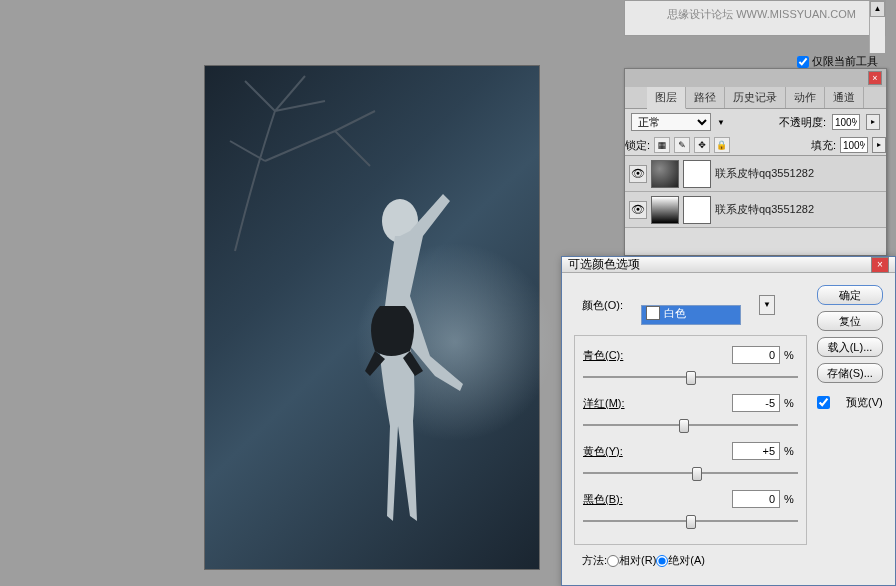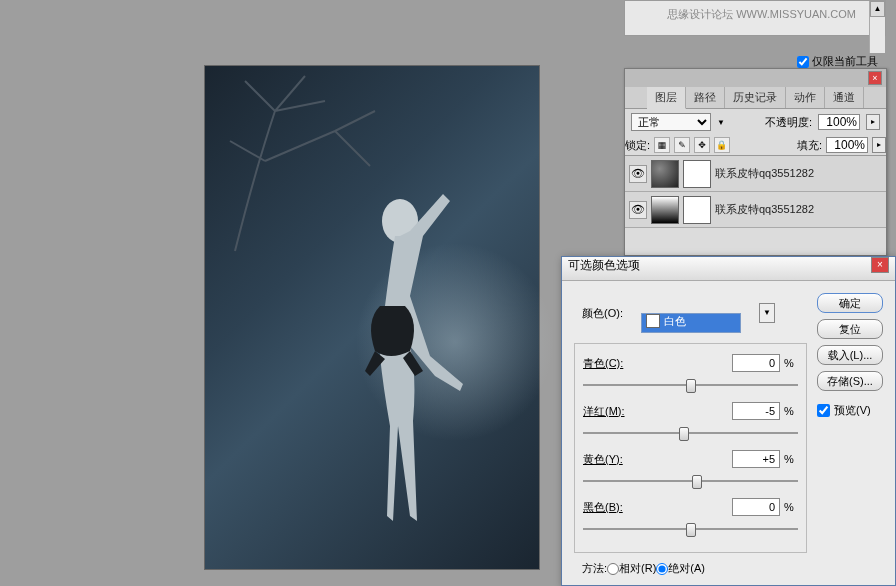--- a/index.html
+++ b/index.html
@@ -18,35 +18,35 @@
     
     .layers-panel { position: absolute; right: 9px; top: 68px; width: 263px; height: 188px; background: #dcdcdc; border: 1px solid #7a7a7a; box-shadow: 1px 1px 3px rgba(0,0,0,0.3); }
     .panel-header { height: 18px; background: #bcbcbc; display: flex; align-items: center; padding: 0 4px; justify-content: flex-end; }
     .panel-close { width: 14px; height: 14px; background: #d94343; color: #fff; text-align: center; line-height: 12px; font-size: 9px; cursor: pointer; border: 1px solid #888; }
     .tabs { display: flex; height: 22px; background: #cfcfcf; border-bottom: 1px solid #999; justify-content: center; }
     .tab { padding: 3px 8px; font-size: 11px; color: #333; cursor: pointer; border-right: 1px solid #aaa; }
     .tab.active { background: #dcdcdc; border-bottom: 1px solid #dcdcdc; margin-bottom: -1px; }
     .blend-row { display: flex; align-items: center; padding: 4px 6px; gap: 6px; }
     .blend-select { width: 80px; height: 18px; border: 1px solid #888; background: #f8f8f8; font-size: 11px; padding: 0 2px; }
     .opacity-label { font-size: 11px; margin-left: auto; }
-    .pct-input { width: 42px; height: 16px; border: 1px solid #888; background: #fff; text-align: right; padding: 0 2px; font-size: 12px; }
+    .pct-input { width: 28px; height: 16px; border: 1px solid #888; background: #fff; text-align: right; padding: 0 2px; font-size: 10px; }
     .arrow-btn { width: 14px; height: 16px; border: 1px solid #888; background: #eaeaea; font-size: 8px; text-align: center; line-height: 14px; }
     .lock-row { display: flex; align-items: center; padding: 2px 0; gap: 4px; }
     .lock-icon { width: 16px; height: 16px; border: 1px solid #aaa; background: #eee; display: flex; align-items: center; justify-content: center; font-size: 9px; }
     .layer-list { background: #d0d0d0; border-top: 1px solid #999; }
     .layer-item { display: flex; align-items: center; height: 36px; border-bottom: 1px solid #aaa; background: #d6d6d6; padding: 0 4px; gap: 4px; }
     .eye-icon { width: 18px; height: 18px; border: 1px solid #999; background: #e8e8e8; display: flex; align-items: center; justify-content: center; }
     .layer-thumb { width: 28px; height: 28px; border: 1px solid #666; background: #333; }
     .layer-thumb.gradient { background: linear-gradient(to bottom, #fff, #000); }
     .layer-thumb.adj { background: radial-gradient(circle at 30% 30%, #888, #222); }
     .layer-mask { width: 28px; height: 28px; border: 1px solid #666; background: #fff; }
     .layer-name { font-size: 11px; color: #222; }
     
     .selcolor-dialog { position: absolute; right: 0; top: 256px; width: 335px; height: 330px; background: #ebebeb; border: 1px solid #5a7aa8; box-shadow: 2px 2px 8px rgba(0,0,0,0.4); }
-    .dialog-titlebar { height: 24px; background: linear-gradient(to bottom, #fafafa, #dcdcdc); border-bottom: 1px solid #aaa; display: flex; align-items: flex-start; padding: 0 6px; }
+    .dialog-titlebar { height: 16px; background: linear-gradient(to bottom, #fafafa, #dcdcdc); border-bottom: 1px solid #aaa; display: flex; align-items: center; padding: 0 6px; }
     .dialog-title { font-size: 12px; }
     .dialog-close { margin-left: auto; width: 18px; height: 16px; background: #d94343; color: #fff; text-align: center; line-height: 14px; font-size: 10px; border: 1px solid #888; }
     .dialog-body { padding: 12px; display: flex; gap: 10px; }
     .dialog-left { flex: 1; }
     .dialog-right { width: 66px; display: flex; flex-direction: column; gap: 6px; }
     .color-dropdown-row { display: flex; align-items: center; gap: 18px; margin-bottom: 10px; padding-left: 8px; }
     .color-swatch { width: 14px; height: 14px; border: 1px solid #666; background: #fff; display: inline-block; }
     .dropdown { width: 100px; height: 20px; border: 1px solid #7a9ac8; background: #3d7dd8; color: #fff; display: flex; align-items: flex-start; padding: 0 4px; font-size: 11px; margin-top: 20px; }
     .dropdown-arrow { width: 16px; height: 20px; border: 1px solid #888; background: #eee; text-align: center; line-height: 18px; font-size: 8px; }
     .slider-group { border: 1px solid #bbb; padding: 10px 8px 6px; margin-bottom: 8px; }
@@ -54,21 +54,21 @@
     .slider-label { width: 58px; font-size: 11px; text-decoration: underline; }
     .slider-val { width: 48px; height: 18px; border: 1px solid #888; background: #fff; text-align: right; padding: 0 4px; margin-left: auto; font-size: 11px; }
     .slider-pct { width: 18px; text-align: center; }
     .slider-track { height: 18px; position: relative; margin-bottom: 8px; }
     .slider-line { position: absolute; top: 8px; left: 0; right: 0; height: 2px; background: #999; }
     .slider-thumb { position: absolute; top: 3px; width: 10px; height: 14px; background: linear-gradient(to bottom, #fcfcfc, #d0d0d0); border: 1px solid #666; border-radius: 2px; transform: translateX(-50%); }
     .method-row { display: flex; align-items: center; font-size: 11px; padding-left: 8px; }
     .method-row input[type="radio"] { width: 12px; height: 12px; }
     .dlg-btn { height: 20px; border: 1px solid #888; background: linear-gradient(to bottom, #fdfdfd, #e0e0e0); font-size: 11px; cursor: pointer; border-radius: 8px; }
     .dlg-btn.primary { border: 1px solid #5a8ad0; }
-    .preview-row { display: flex; align-items: center; gap: 4px; margin-top: 6px; font-size: 11px; }
+    .preview-row { display: flex; align-items: center; gap: 16px; margin-top: 6px; font-size: 11px; }
     
     .scrollbar-v { position: absolute; right: 0; top: 0; width: 16px; height: 52px; background: #e8e8e8; border-left: 1px solid #aaa; }
     .scroll-arrow { height: 16px; background: #dcdcdc; border: 1px solid #999; text-align: center; font-size: 8px; line-height: 14px; }
   </style>
 </head>
 <body>
 
 <div class="tool-panel-top">
   <div class="scrollbar-v">
     <div class="scroll-arrow">▲</div>

